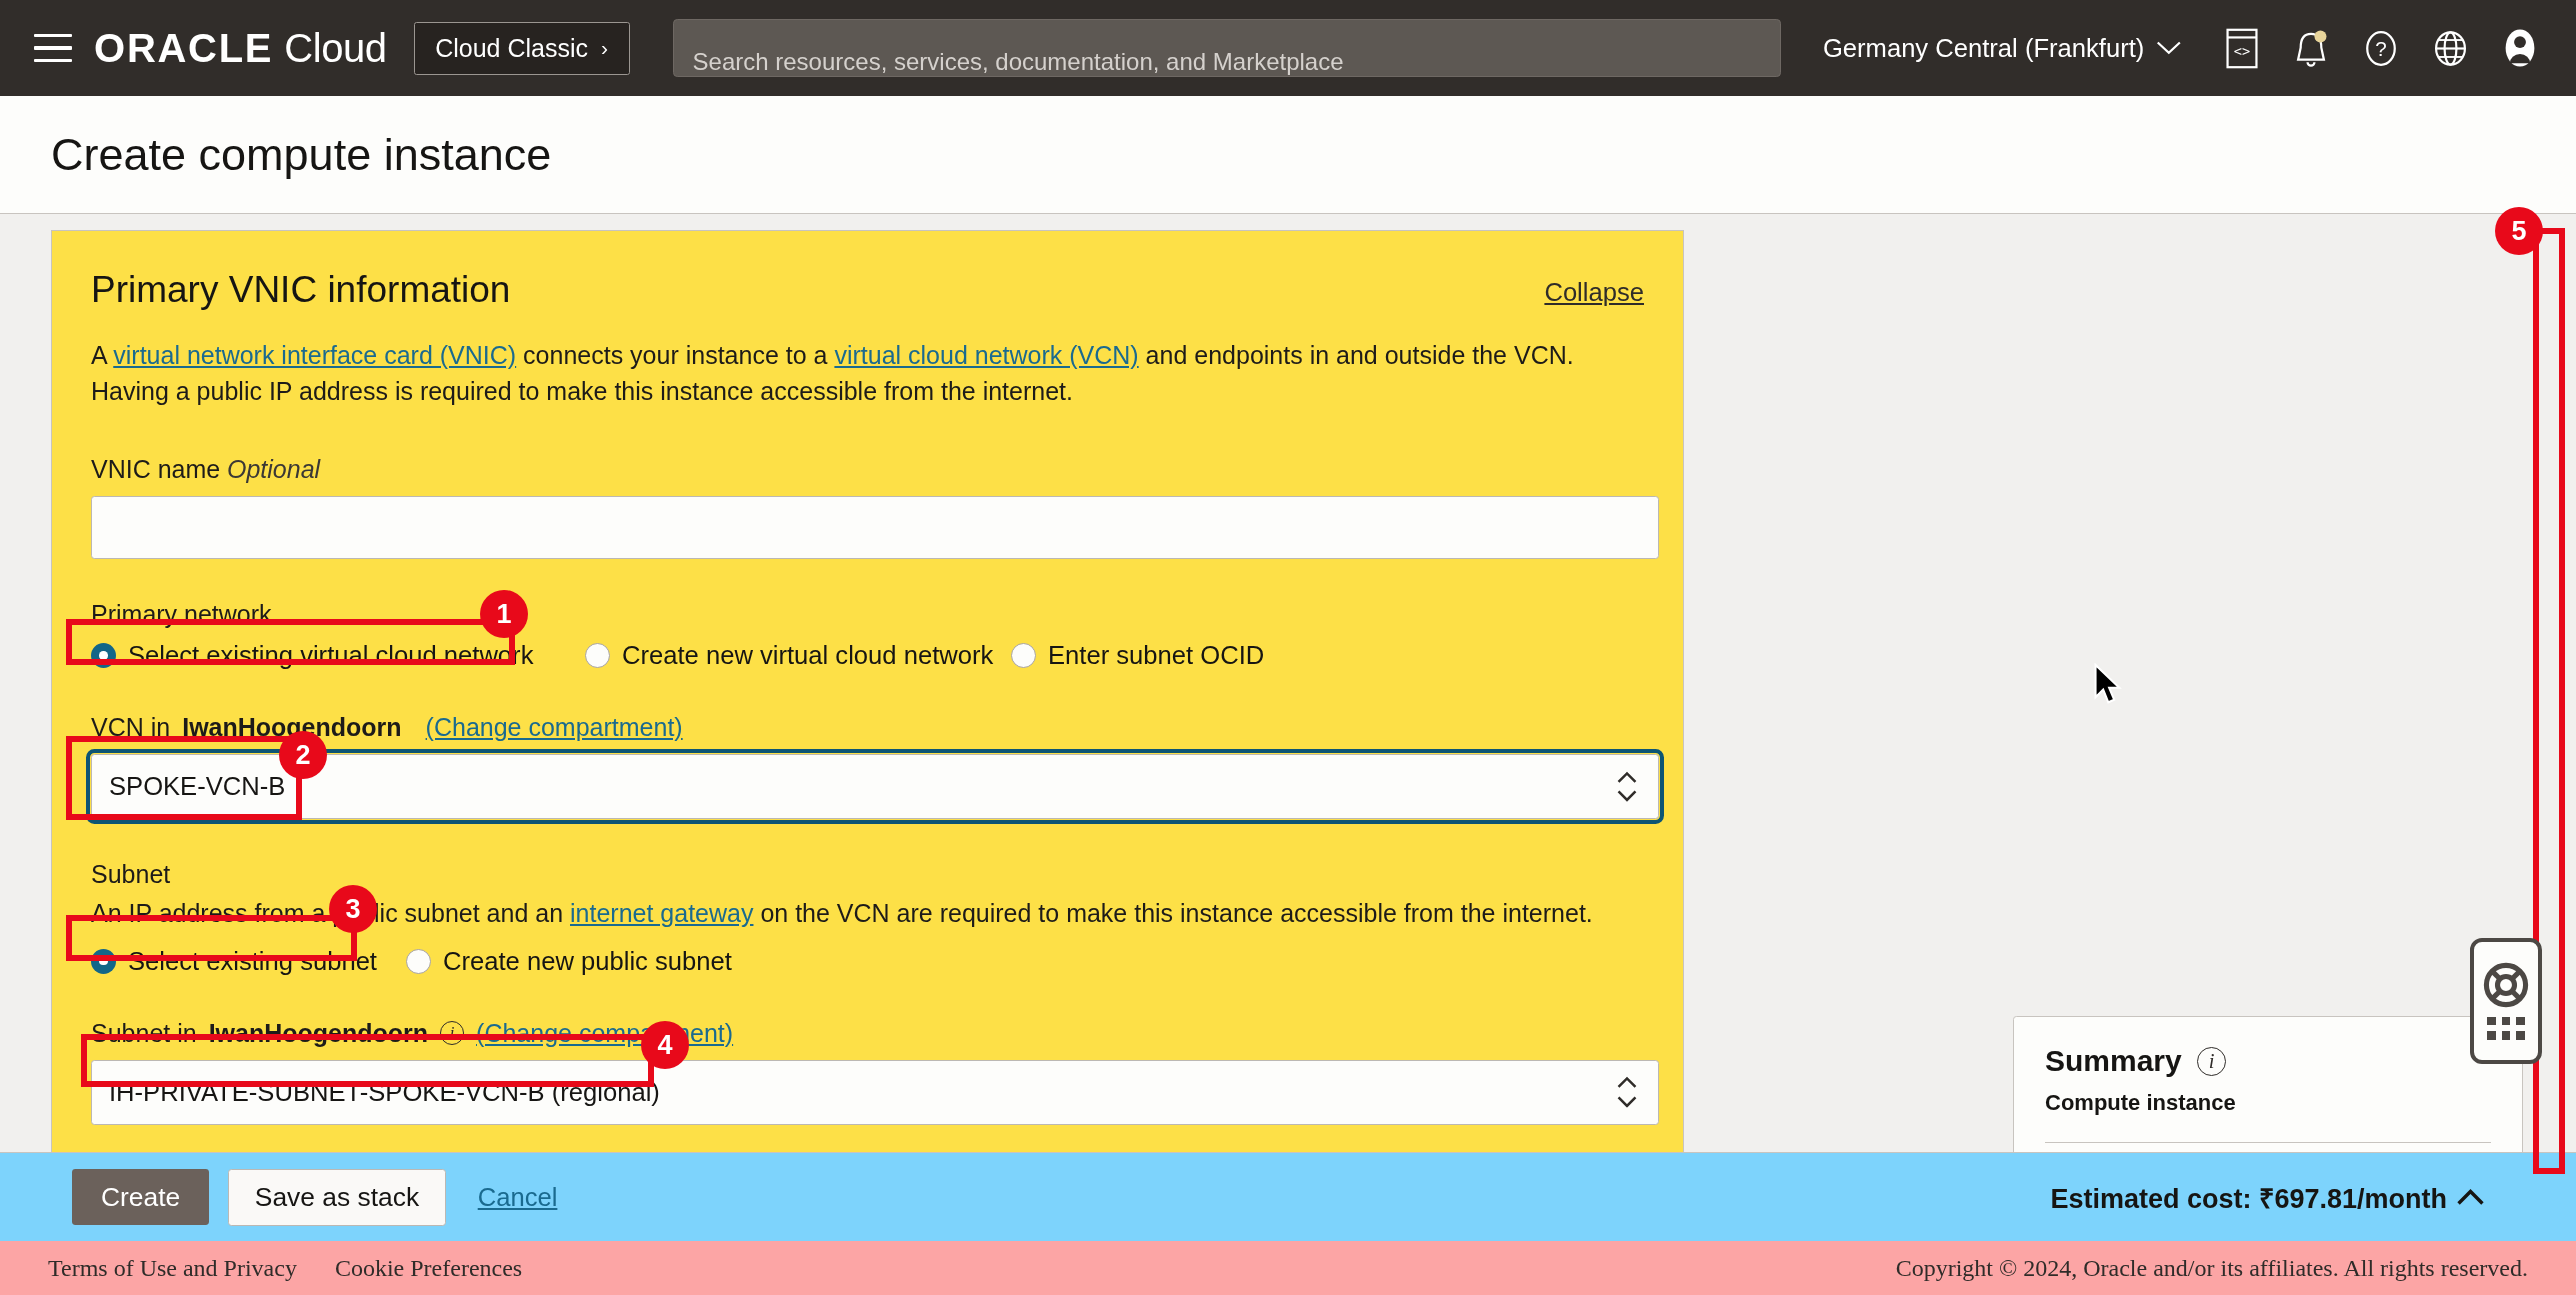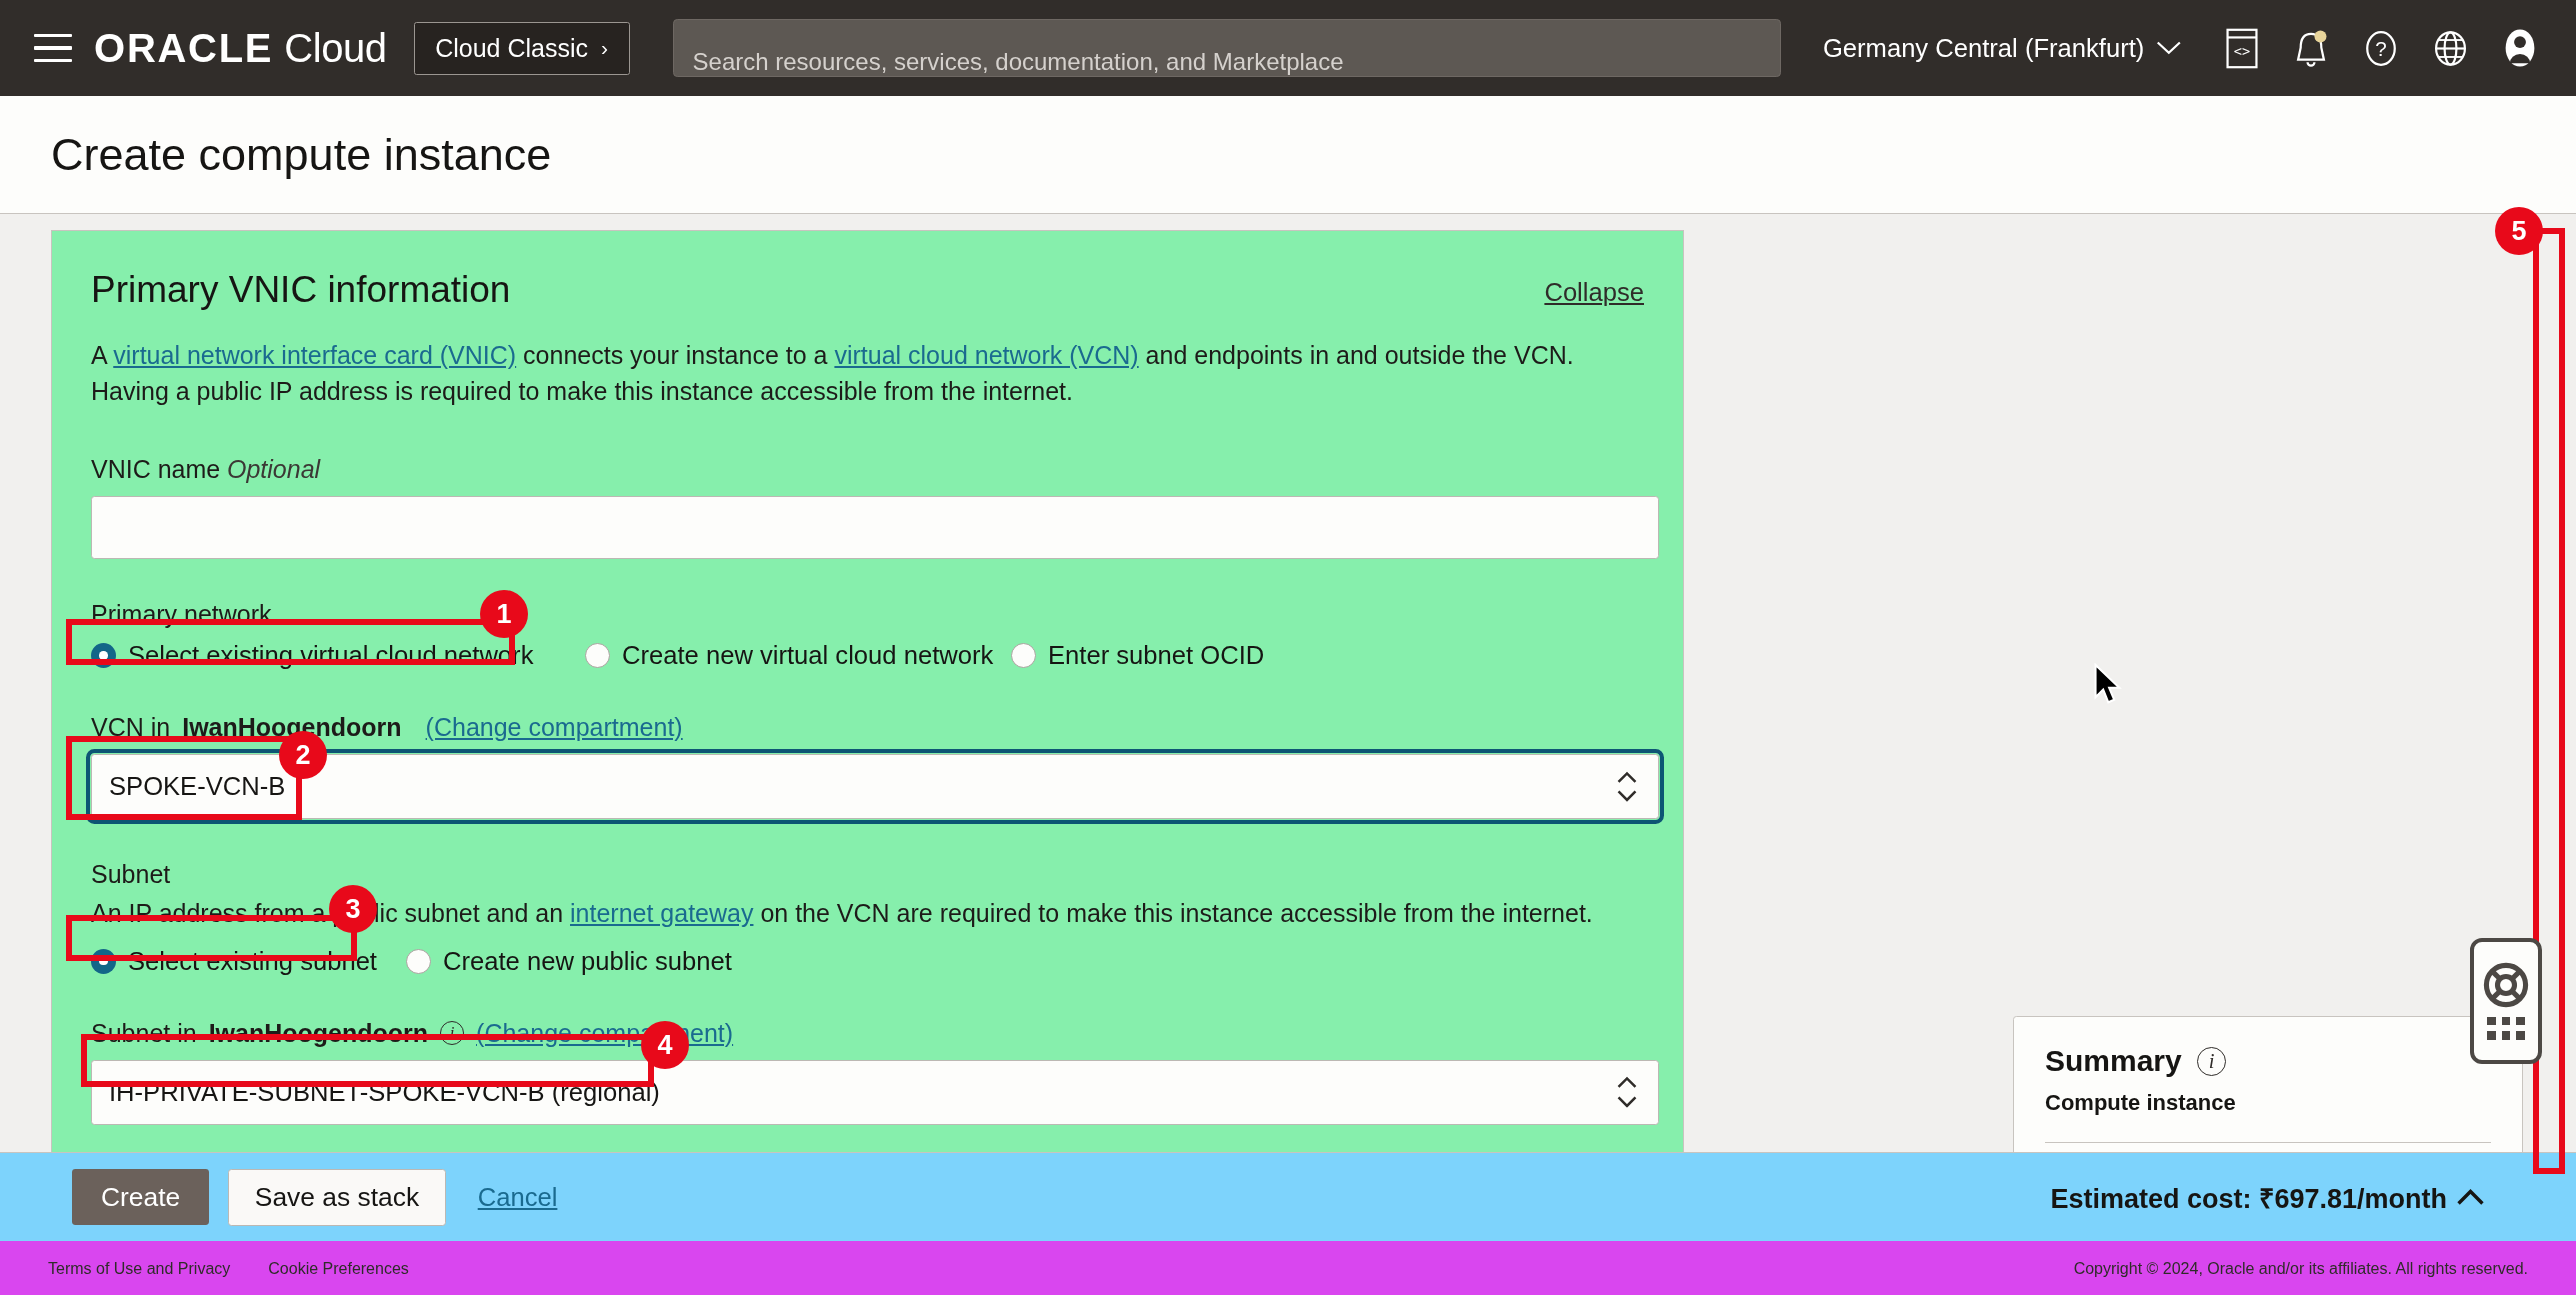--- a/index.html
+++ b/index.html
@@ -46,21 +46,21 @@
     background:#fdfdfb; border-bottom:0.9px solid #c8c4bf;
     display:flex; align-items:center; padding-left:51px;
   }
   #pagetitle h1{ margin:0; font-size:45px; font-weight:400; color:#161513; }
 
   
   #main{ position:absolute; top:214px; left:0; width:2576px; height:938px; background:#f1f0ee; }
 
   #card{
     position:absolute; left:51px; top:16px; width:1633px; height:998px;
-    background:#86efac; border:0.9px solid #c8c4bf; overflow:hidden;
+    background:#fde047; border:0.9px solid #c8c4bf; overflow:hidden;
   }
   .card-inner{ padding:38px 39px 0 39px; }
   .card-head{ display:flex; align-items:flex-start; justify-content:space-between; }
   .card-head h2{ margin:0; font-size:37px; font-weight:400; color:#161513; }
   .collapse-link{ font-size:25.6px; color:#2f2c29; text-decoration:underline; cursor:pointer; margin-top:8.5px;}
 
   .desc{ font-size:25px; line-height:1.42; color:#1d1b19; margin-top:27px; max-width:1534px;}
   a.lnk{ color:#1a6a8f; text-decoration:underline; cursor:pointer; }
 
   .field-label{ font-size:25px; color:#1d1b19; margin-top:46px; }
@@ -124,21 +124,21 @@
     padding:12.8px 29px; border-radius:3.4px; cursor:pointer; font-family:inherit;}
   .btn-secondary{ background:#faf9f7; color:#161513; border:0.9px solid #bcb8b3; font-size:26.4px;
     padding:12px 25.6px; border-radius:3.4px; margin-left:19px; cursor:pointer; font-family:inherit;}
   .cancel-link{ color:#1a6a8f; text-decoration:underline; font-size:25.6px; margin-left:32px; cursor:pointer;}
   .est-cost{ margin-left:auto; font-size:27px; font-weight:700; color:#161513;
     display:flex; align-items:center; gap:9px; cursor:pointer; padding-right:19px;}
 
   
   #footer{
     position:absolute; top:1241px; left:0; width:2576px; height:55px;
-    background:#d946ef; display:flex; align-items:center; padding:0 48px; font-size:16px; color:#2f2c29;
+    background:#fca5a5; display:flex; align-items:center; padding:0 48px; font-size:24px; color:#2f2c29;font-family:Liberation Serif, serif;
   }
   #footer .fl{ margin-right:38px; cursor:pointer;}
   #footer .fr{ margin-left:auto; }
 
   
   .anno-box{ position:absolute; border:6px solid #e8091a; z-index:25; pointer-events:none;}
   .anno-badge{
     position:absolute; width:48px; height:48px; border-radius:50%; background:#e8091a;
     color:#fff; font-size:27px; font-weight:700; display:flex; align-items:center;
     justify-content:center; z-index:30; pointer-events:none;

